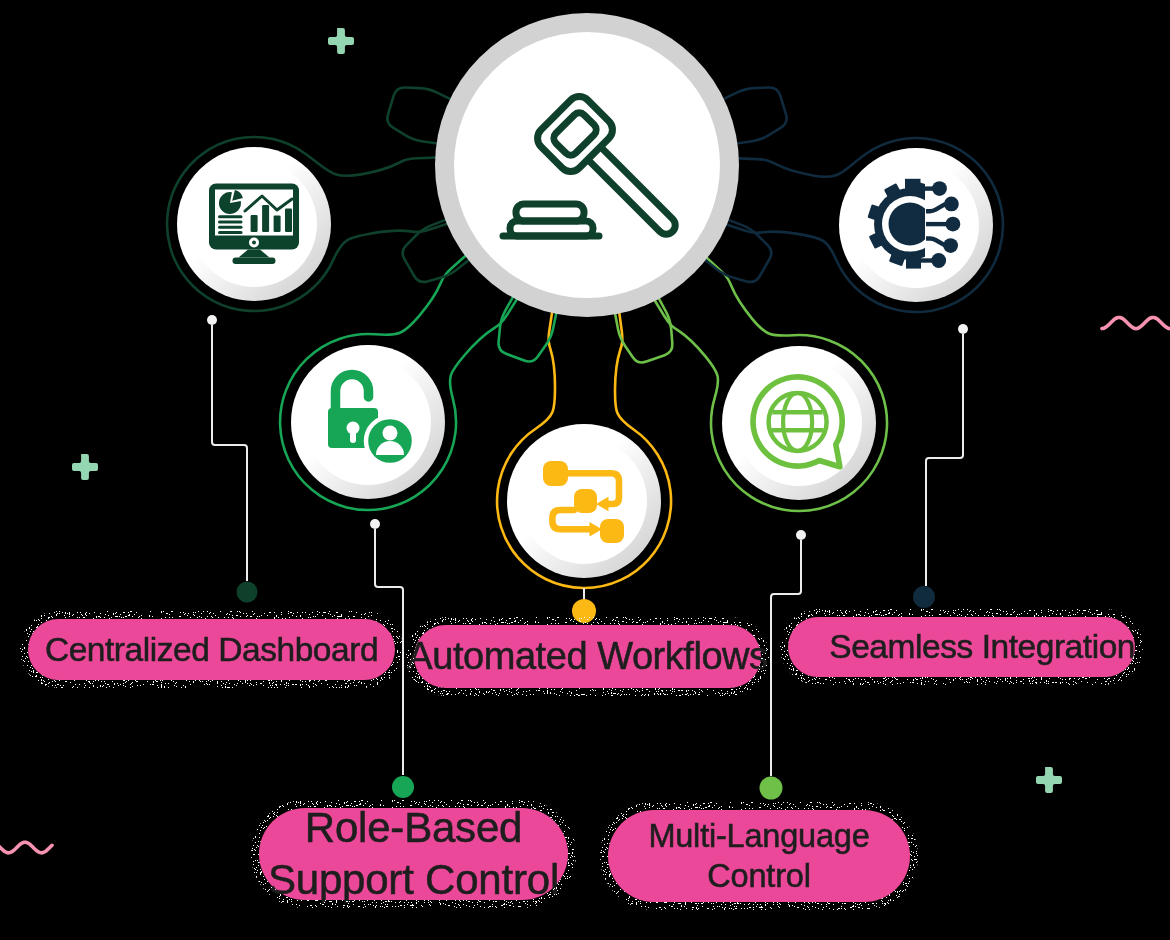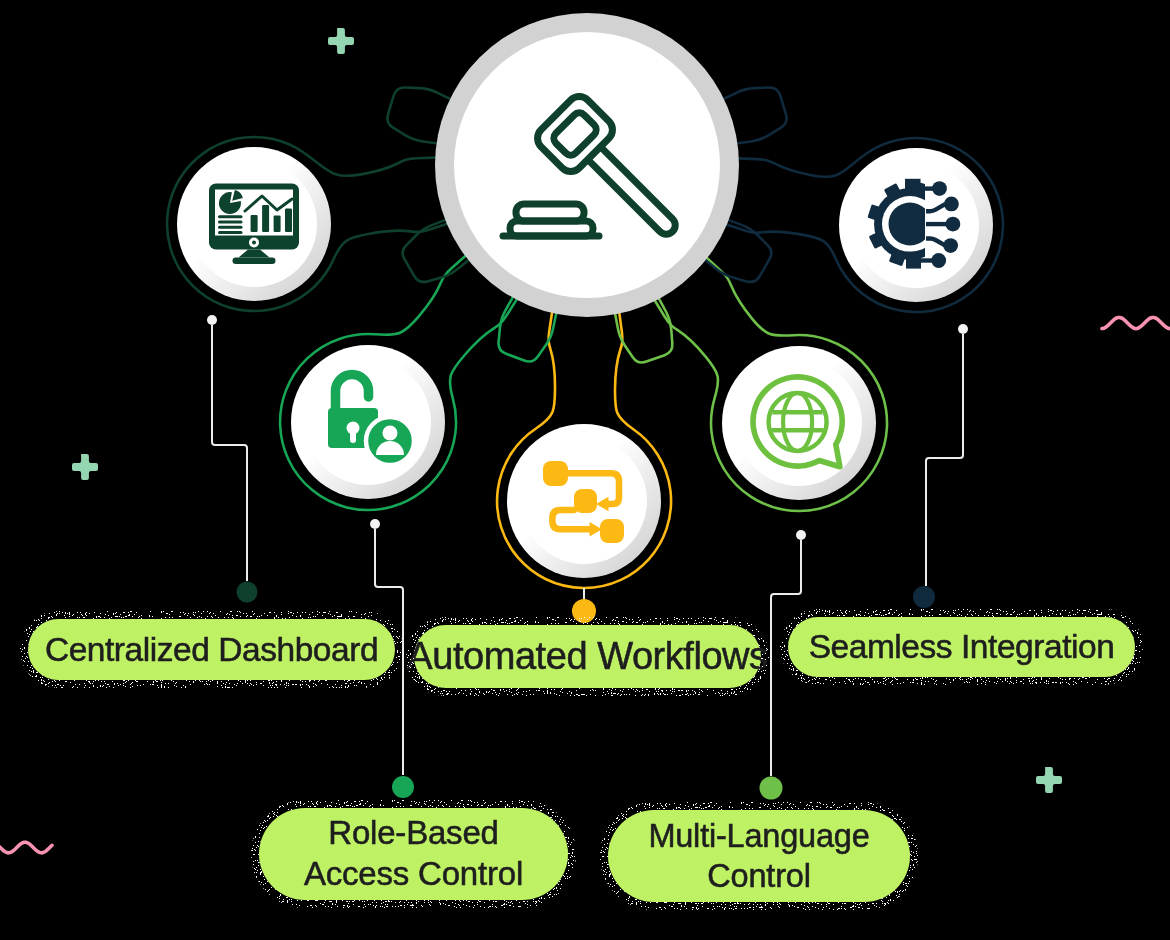--- a/index.html
+++ b/index.html
@@ -1,19 +1,19 @@
 <!DOCTYPE html>
 <html><head>
 <meta charset="utf-8">
 <style>
   html,body{margin:0;padding:0;background:#000;}
   #canvas{position:relative;width:1170px;height:940px;background:#000;overflow:hidden;
           font-family:"Liberation Sans",sans-serif;}
   #art{position:absolute;left:0;top:0;}
-  .pill{position:absolute;background:#bef264;border-radius:9999px;
+  .pill{position:absolute;background:#ec4899;border-radius:9999px;
         display:flex;flex-direction:column;align-items:center;justify-content:center;
         text-align:center;color:#1e1e1e;z-index:5;-webkit-text-stroke:0.55px #1e1e1e;}
   .pill .ln{display:block;white-space:nowrap;line-height:1.24;}
   .pill .ln:empty{display:none;}
   .pill::before{content:"";position:absolute;inset:-8px;border-radius:9999px;
         border:8px solid #ffffff;filter:url(#grainF);pointer-events:none;}
 </style>
 </head>
 <body>
 
@@ -166,29 +166,29 @@
         <path d="M1045.1,767L1050.9,767Q1052.9,767 1052.9,769L1052.9,774.1Q1052.9,776.1 1054.9,776.1L1060,776.1Q1062,776.1 1062,778.1L1062,781.9Q1062,783.9 1060,783.9L1054.9,783.9Q1052.9,783.9 1052.9,785.9L1052.9,791Q1052.9,793 1050.9,793L1047.1,793Q1045.1,793 1045.1,791L1045.1,785.9Q1045.1,783.9 1043.1,783.9L1038,783.9Q1036,783.9 1036,781.9L1036,778.1Q1036,776.1 1038,776.1L1043.1,776.1Q1045.1,776.1 1045.1,774.1Z" fill="#93d6b1"></path>
         <path d="M1102,328.6L1104,328.2L1106,327.1L1108,325.5L1110,323.5L1112,321.5L1114,319.6L1116,318.2L1118,317.5L1120,317.5L1122,318.2L1124,319.6L1126,321.5L1128,323.5L1130,325.5L1132,327.1L1134,328.2L1136,328.6L1138,328.2L1140,327.1L1142,325.5L1144,323.5L1146,321.5L1148,319.6L1150,318.2L1152,317.5L1154,317.5L1156,318.2L1158,319.6L1160,321.5L1162,323.5L1164,325.5L1166,327.1L1168,328.2L1170,328.6L1172,328.2L1174,327.1L1176,325.5" fill="none" stroke="#f793b0" stroke-width="3.6" stroke-linecap="round"></path>
         <path d="M-8,842.2L-6,842.6L-4,843.7L-2,845.3L0,847.2L2,849.2L4,851L6,852.2L8,852.8L10,852.6L12,851.7L14,850.2L16,848.3L18,846.3L20,844.4L22,843L24,842.3L26,842.3L28,843L30,844.4L32,846.3L34,848.3L36,850.2L38,851.7L40,852.6L42,852.8L44,852.2L46,851L48,849.2L50,847.2L52,845.3" fill="none" stroke="#f793b0" stroke-width="3.6" stroke-linecap="round"></path>
       </g>
   </svg>
 
   <div class="pill" id="pill-0" style="left: 28px; top: 619px; width: 367px; height: 61px; font-size: 33.5px; letter-spacing: -0.45px;">
     <span class="ln">Centralized Dashboard</span>
 
   </div>
-  <div class="pill" id="pill-1" style="left: 259px; top: 808px; width: 309px; height: 92px; font-size: 33px; letter-spacing: -0.2px;">
+  <div class="pill" id="pill-1" style="left: 259px; top: 808px; width: 309px; height: 92px; font-size: 42px; letter-spacing: -0.2px;">
     <span class="ln">Role-Based</span>
-    <span class="ln">Access Control</span>
+    <span class="ln">Support Control</span>
   </div>
   <div class="pill" id="pill-2" style="left: 414px; top: 625px; width: 347px; height: 63px; font-size: 38px; letter-spacing: -0.45px;">
     <span class="ln">Automated Workflows</span>
 
   </div>
   <div class="pill" id="pill-3" style="left: 608px; top: 810px; width: 302px; height: 92px; font-size: 32.5px; letter-spacing: -0.2px;">
     <span class="ln">Multi-Language</span>
     <span class="ln">Control</span>
   </div>
-  <div class="pill" id="pill-4" style="left: 788px; top: 617px; width: 347px; height: 60px; font-size: 33.5px; letter-spacing: -0.45px;">
+  <div class="pill" id="pill-4" style="left: 788px; top: 617px; width: 347px; height: 60px; font-size: 33.5px; letter-spacing: -0.45px; align-items: flex-end;">
     <span class="ln">Seamless Integration</span>
 
   </div>
 </div>
 
 </body></html>

